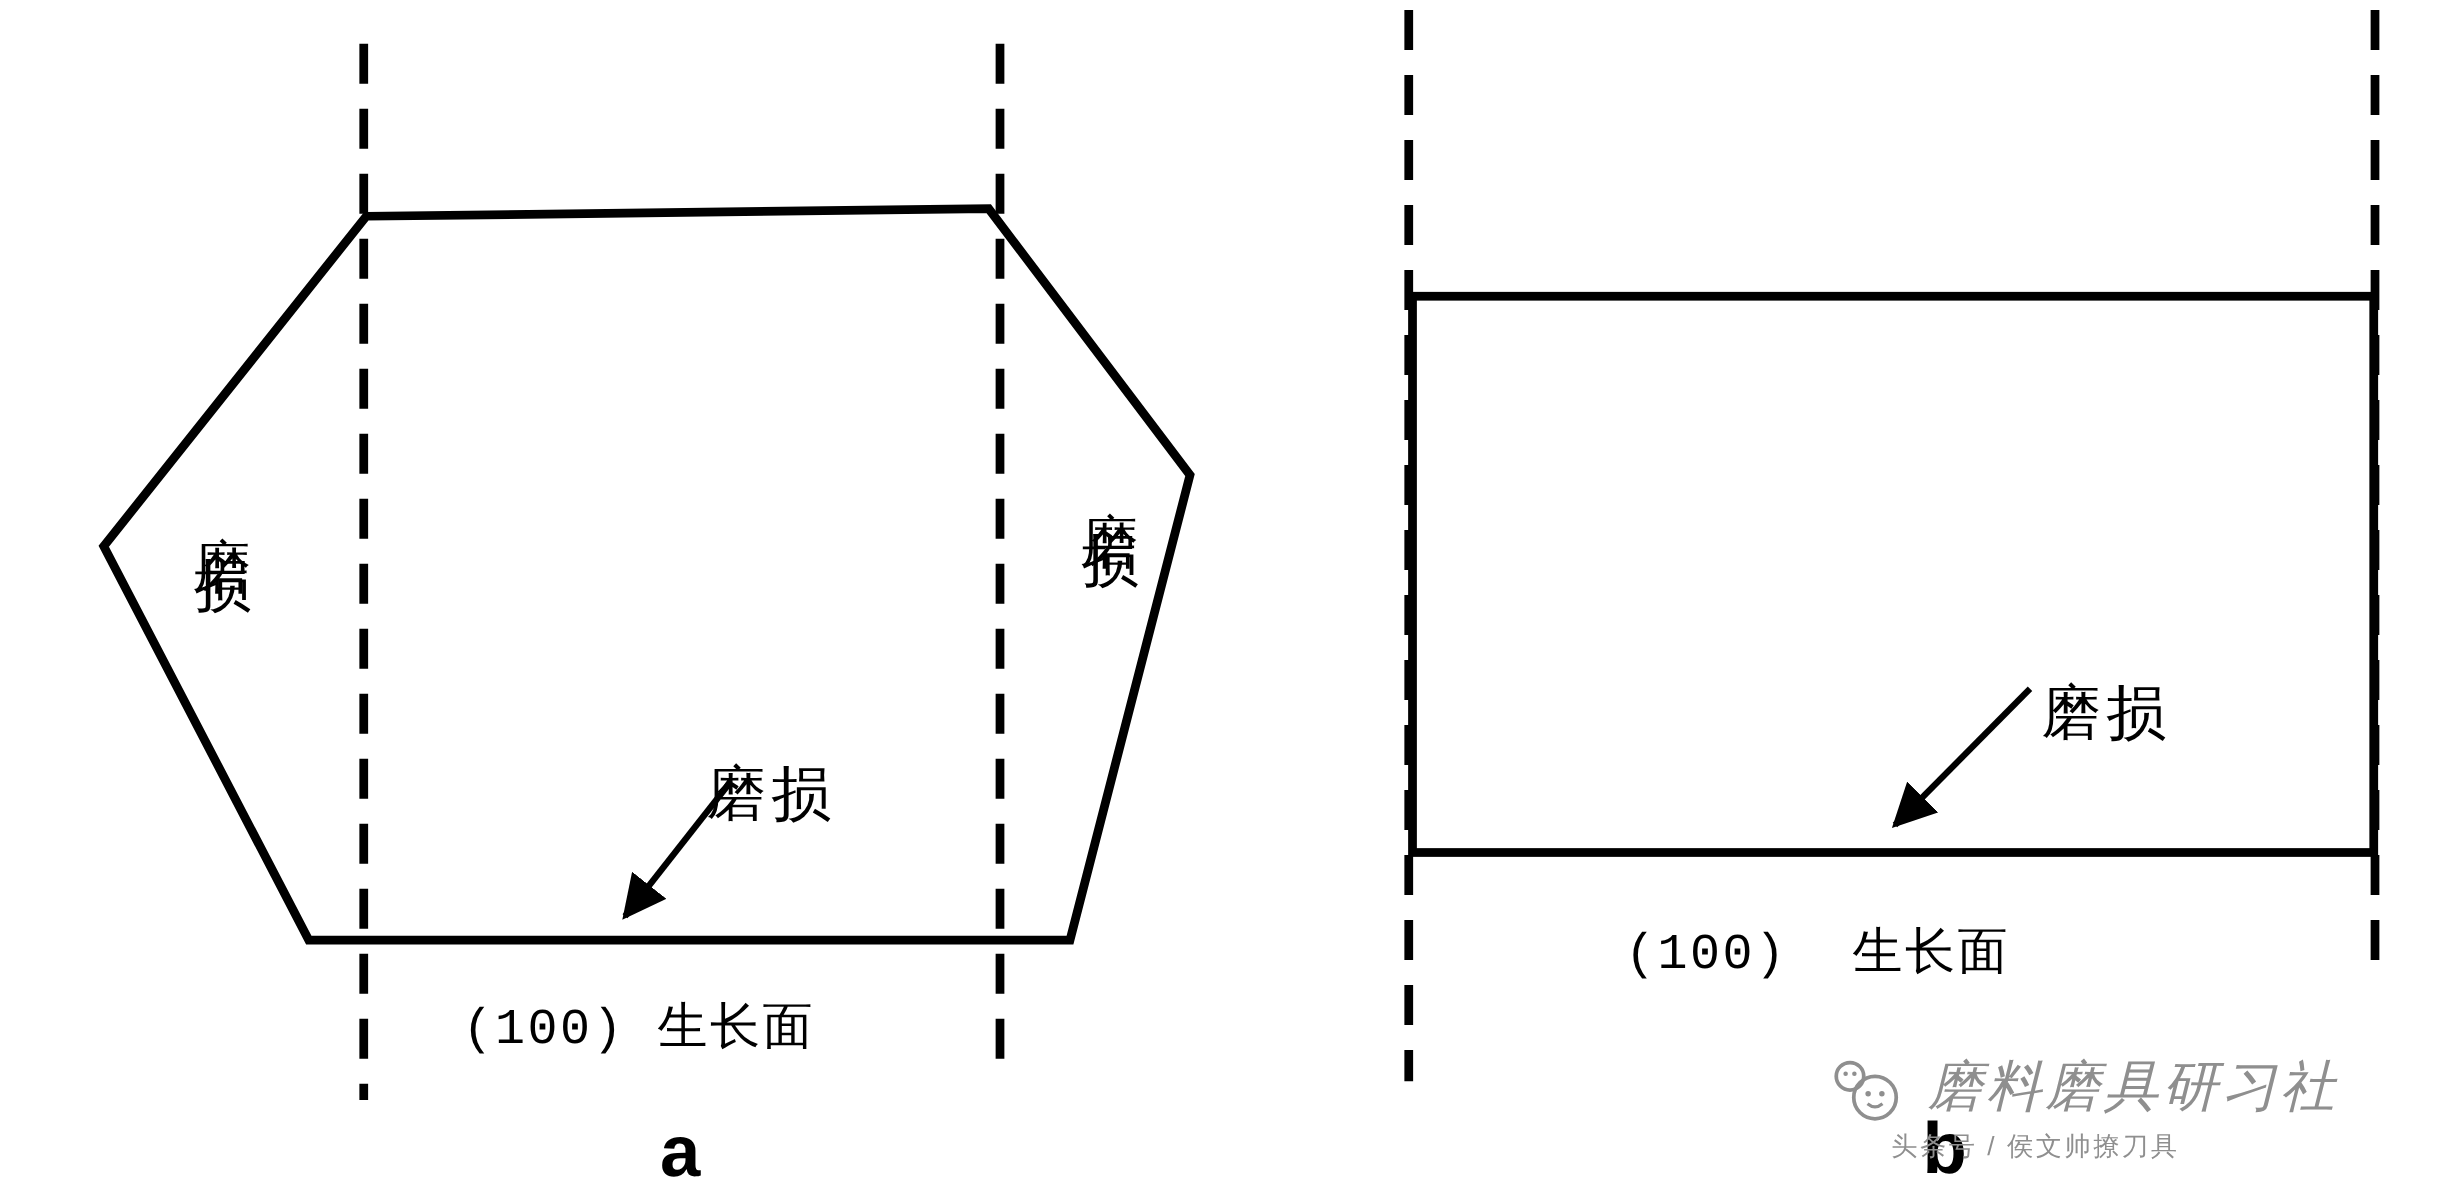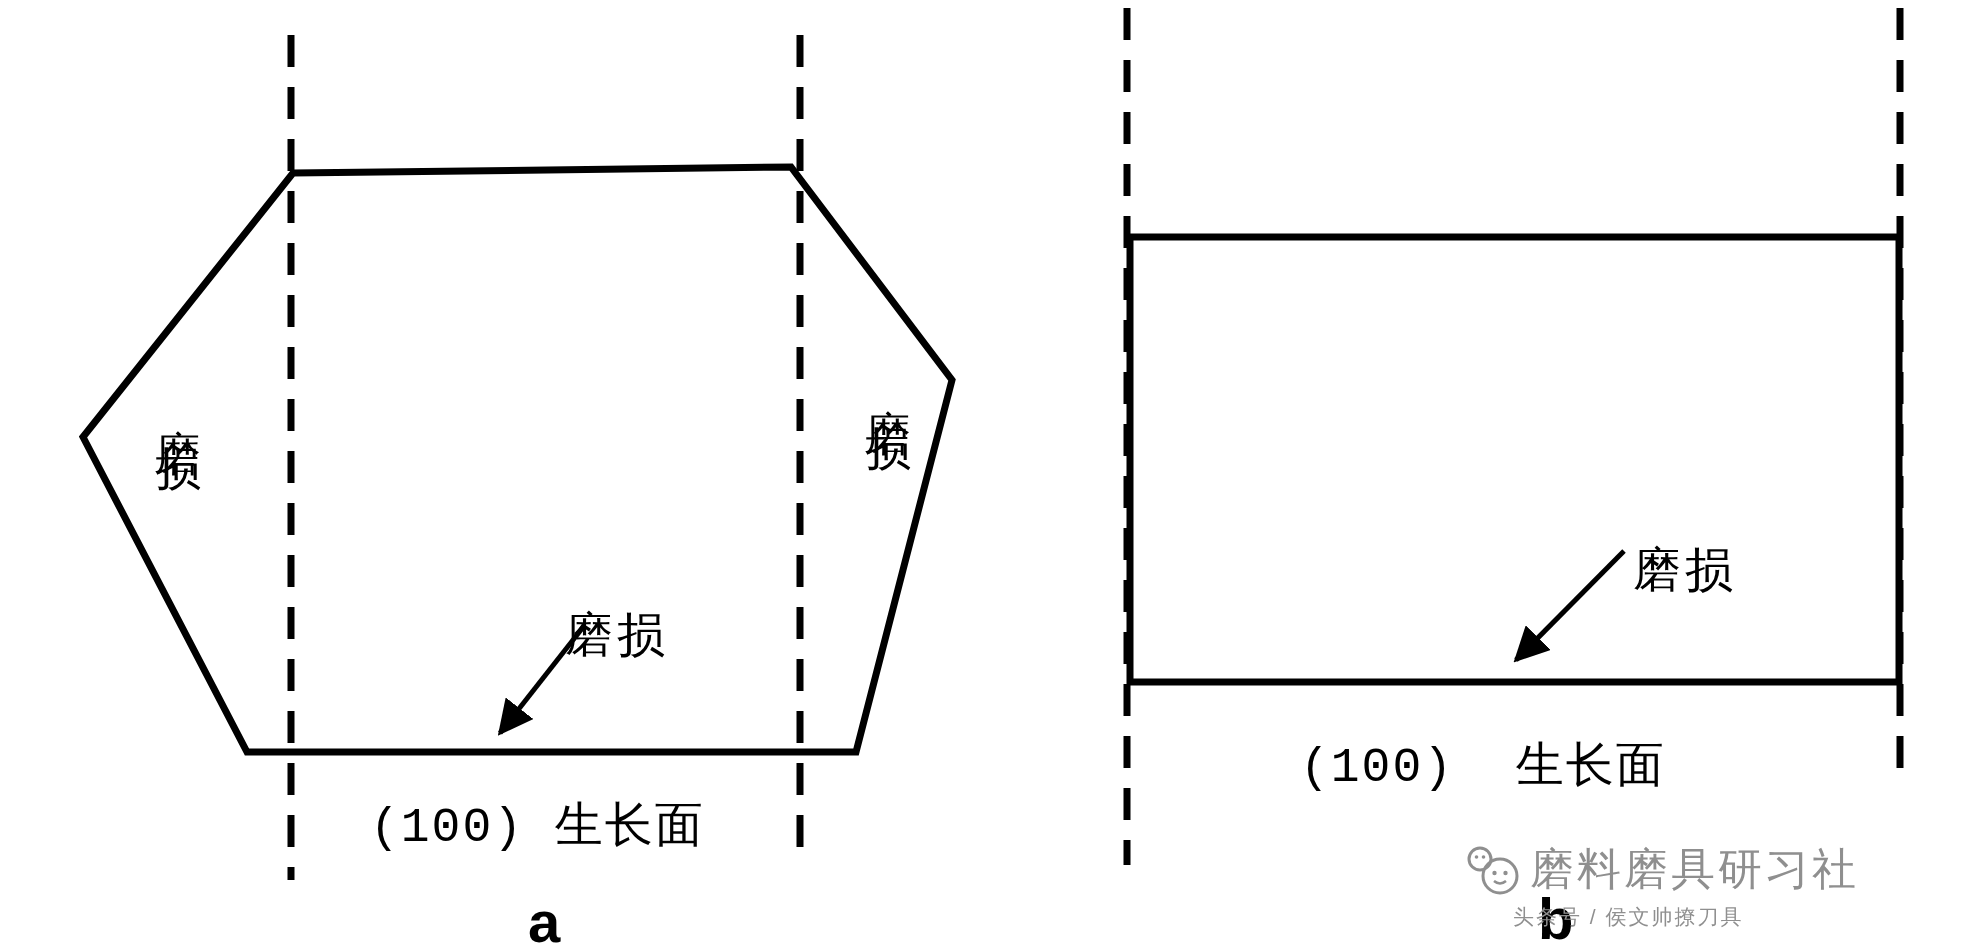--- a/index.html
+++ b/index.html
@@ -29,34 +29,34 @@
     font-family: Liberation Mono, monospace;
   }
   .vtext {
     writing-mode: vertical-rl;
     text-orientation: upright;
     font-size: 46px;
     letter-spacing: 18px;
     line-height: 1;
   }
   .wear-h { font-size: 48px; letter-spacing: 4px; }
-  .growth { font-size: 48px; letter-spacing: 2px; }
+  .growth { font-size: 40px; letter-spacing: 2px; }
   .panel-letter {
     font-family: "Liberation Sans", sans-serif;
     font-weight: bold;
     font-size: 58px;
   }
   .wm {
     position: absolute;
     left: 1462px;
     top: 840px;
     color: var(--watermark, #8f8f8f);
     font-family: "Liberation Sans", sans-serif;
   }
-  .wm-row1 { display: flex; align-items: center; gap: 4px; }
+  .wm-row1 { display: flex; align-items: flex-end; gap: 16px; font-style: italic; }
   .wm-logo { display: inline-block; width: 64px; height: 54px; }
   .wm-logo svg { width: 100%; height: 100%; color: var(--watermark, #8f8f8f); }
   .wm-brand { font-size: 44px; letter-spacing: 3px; white-space: pre; }
   .wm-byline {
     font-size: 21px;
     margin-top: 4px;
     margin-left: 51px;
     letter-spacing: 2px;
     white-space: pre;
   }

